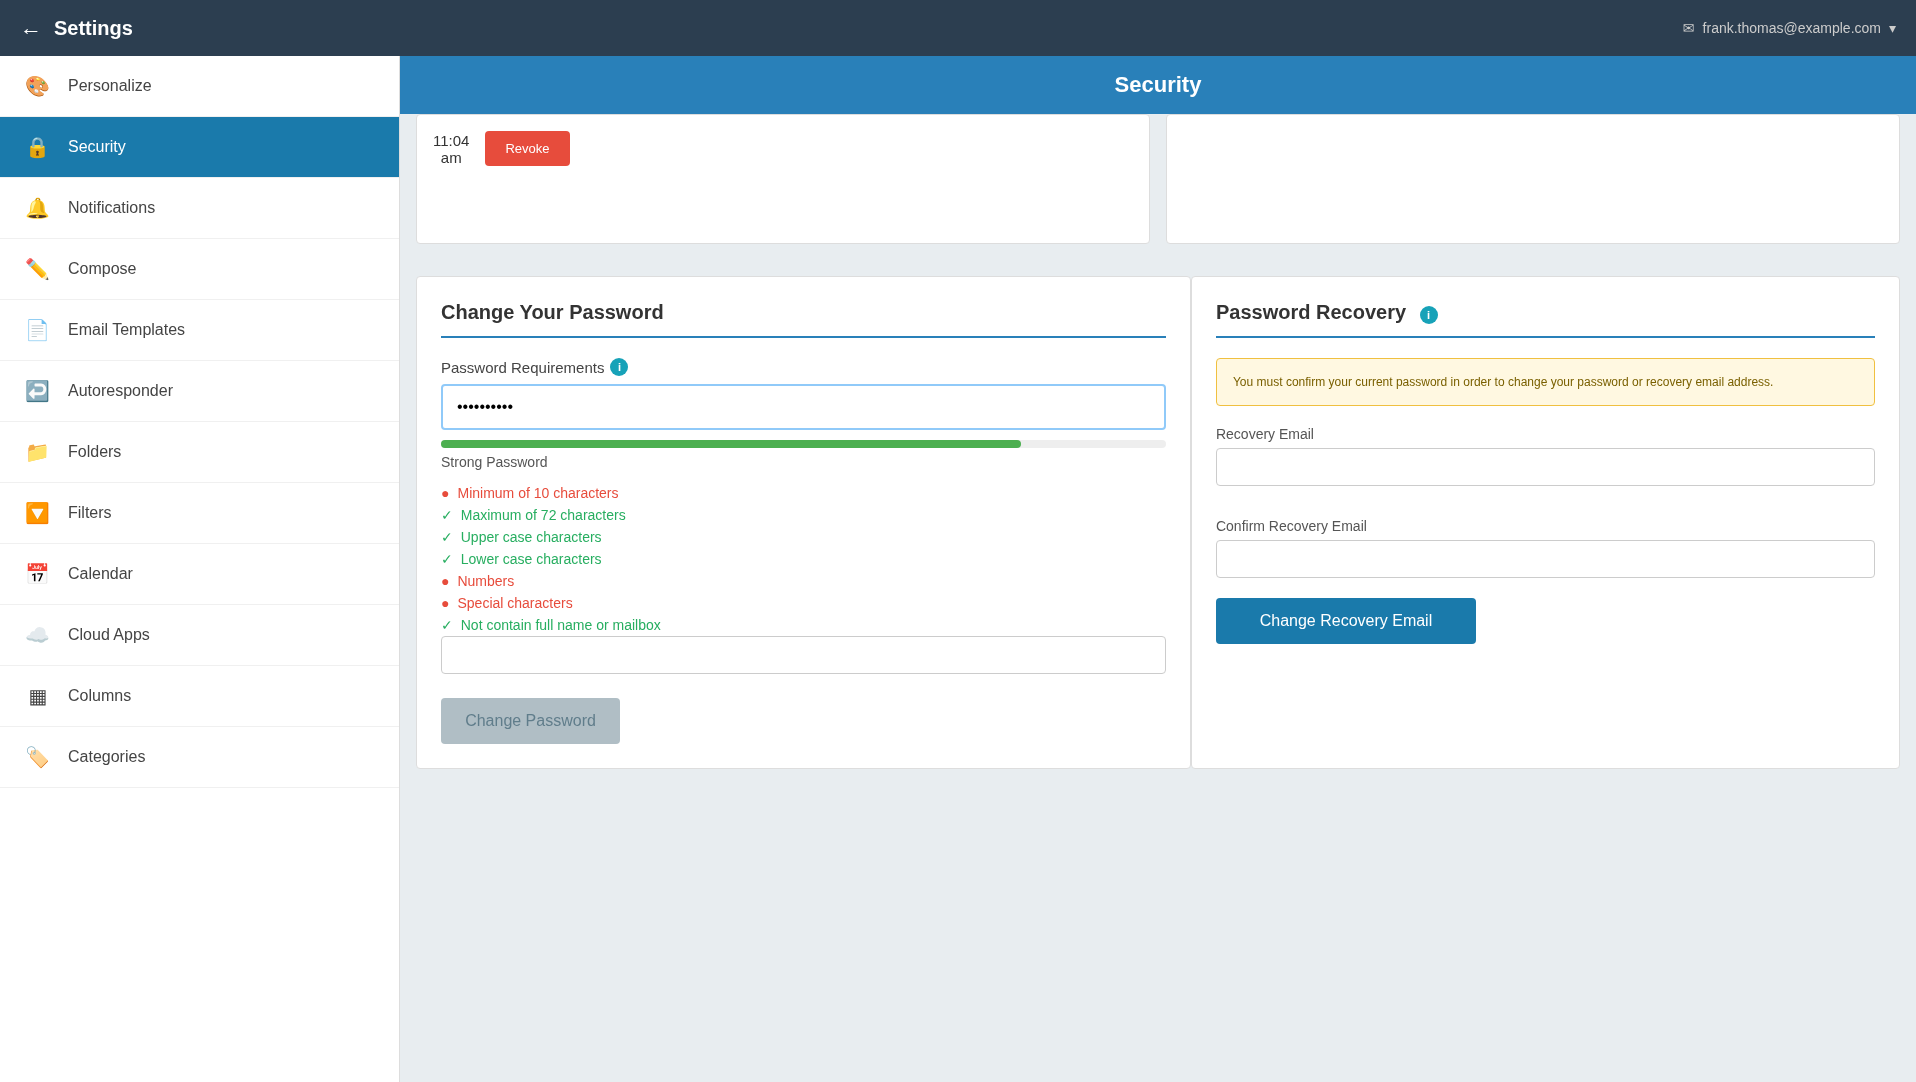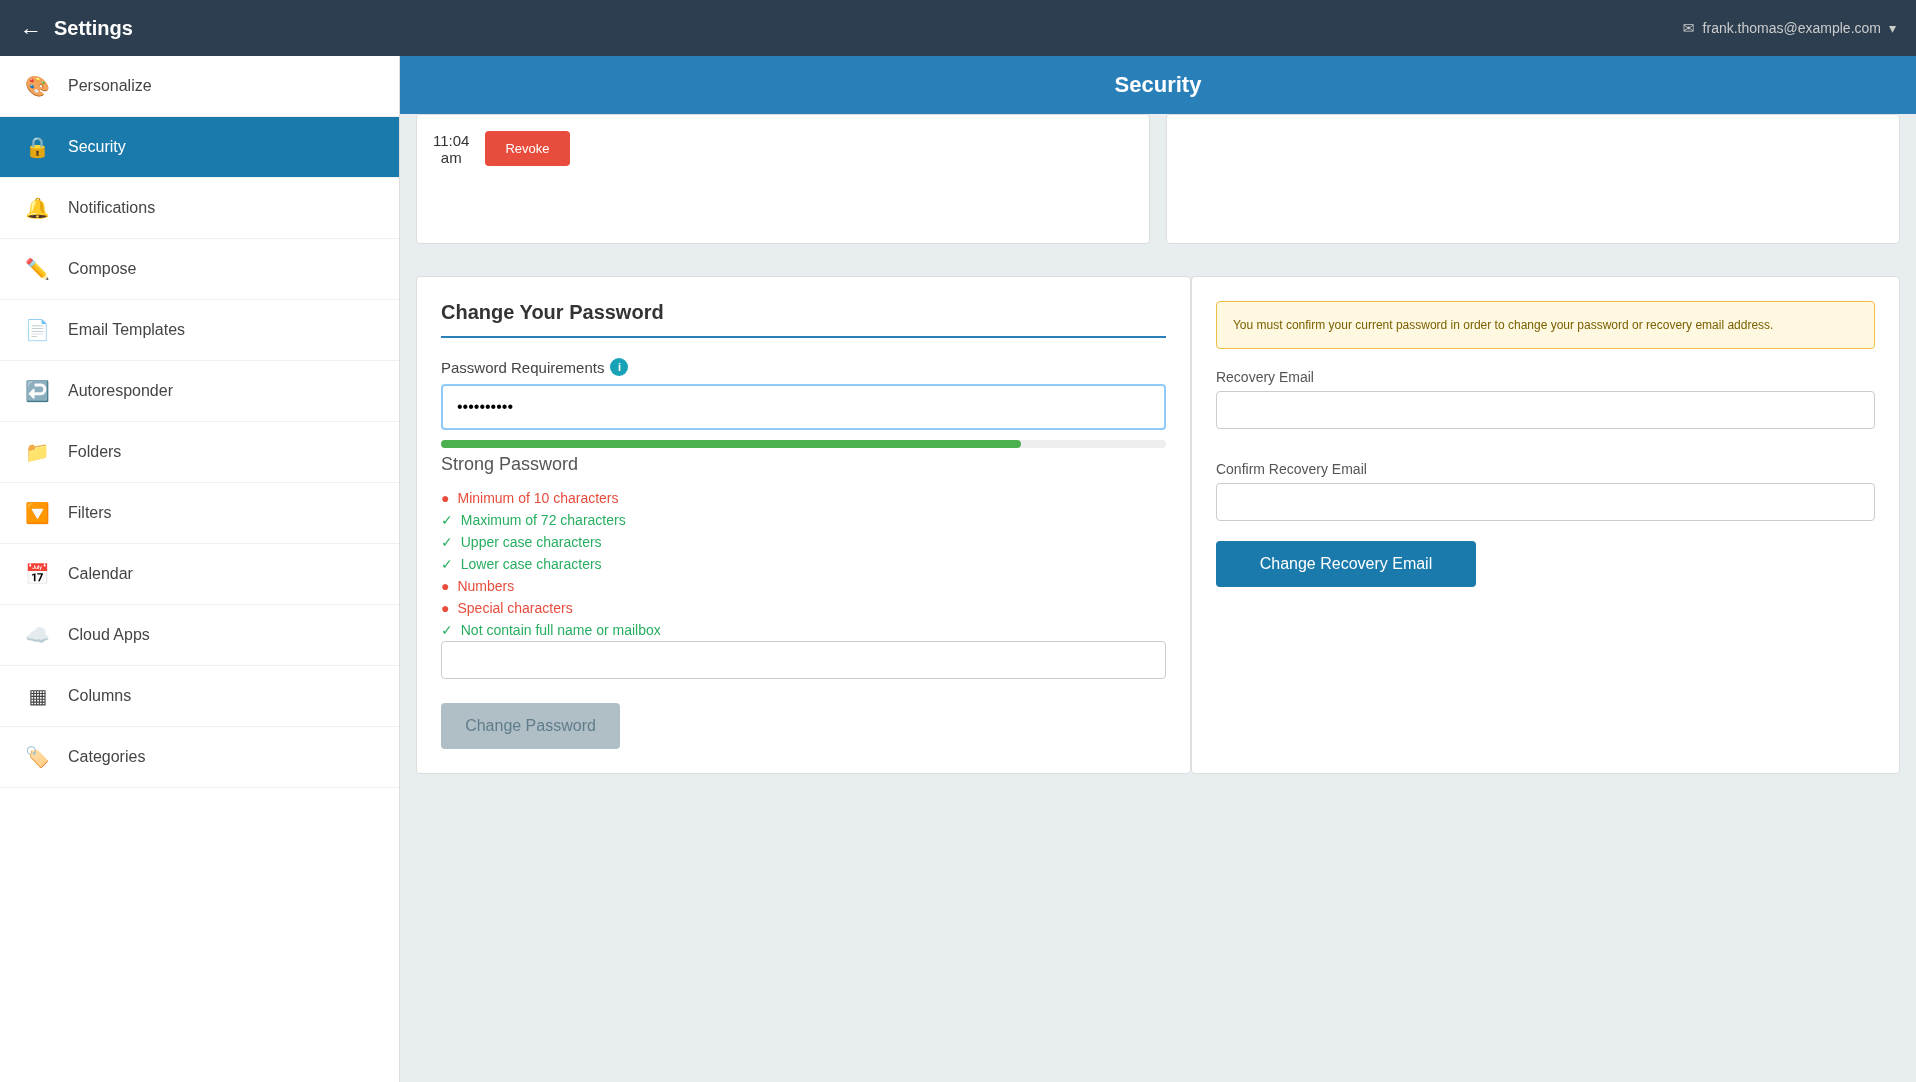--- a/index.html
+++ b/index.html
@@ -168,21 +168,21 @@
       background: #eee;
       border-radius: 4px;
       margin: 10px 0 6px 0;
     }
     .strength-bar-fill {
       height: 100%;
       border-radius: 4px;
       background: #4caf50;
     }
     .strength-label {
-      font-size: 18px;
+      font-size: 14px;
       color: #555;
       margin-bottom: 12px;
     }
 
     
     .req-list { list-style: none; padding: 0; margin: 0; }
     .req-item {
       display: flex;
       align-items: center;
       gap: 8px;
@@ -369,20 +369,24 @@
                     <span class="req-pass">Not contain full name or mailbox</span>
             </li>
           </ul>
 
         <input class="text-input-plain" type="password" value="" style="">
 
         <button class="change-pwd-btn">Change Password</button>
       </div>
 
       <div class="panel panel-right">
+        <div class="panel-title">
+          <span>Password Recovery</span>
+          <span class="info-icon" style="margin-left: 8px;">i</span>
+        </div>
 
         <div class="warning-box">You must confirm your current password in order to change your password or recovery email address.</div>
 
         <div class="field-label">Recovery Email</div>
         <input class="text-input-plain" type="email" style="margin-bottom: 16px;" value="">
 
         <div class="field-label">Confirm Recovery Email</div>
         <input class="text-input-plain" type="email" value="" style="">
 
         <button class="change-email-btn">Change Recovery Email</button>

